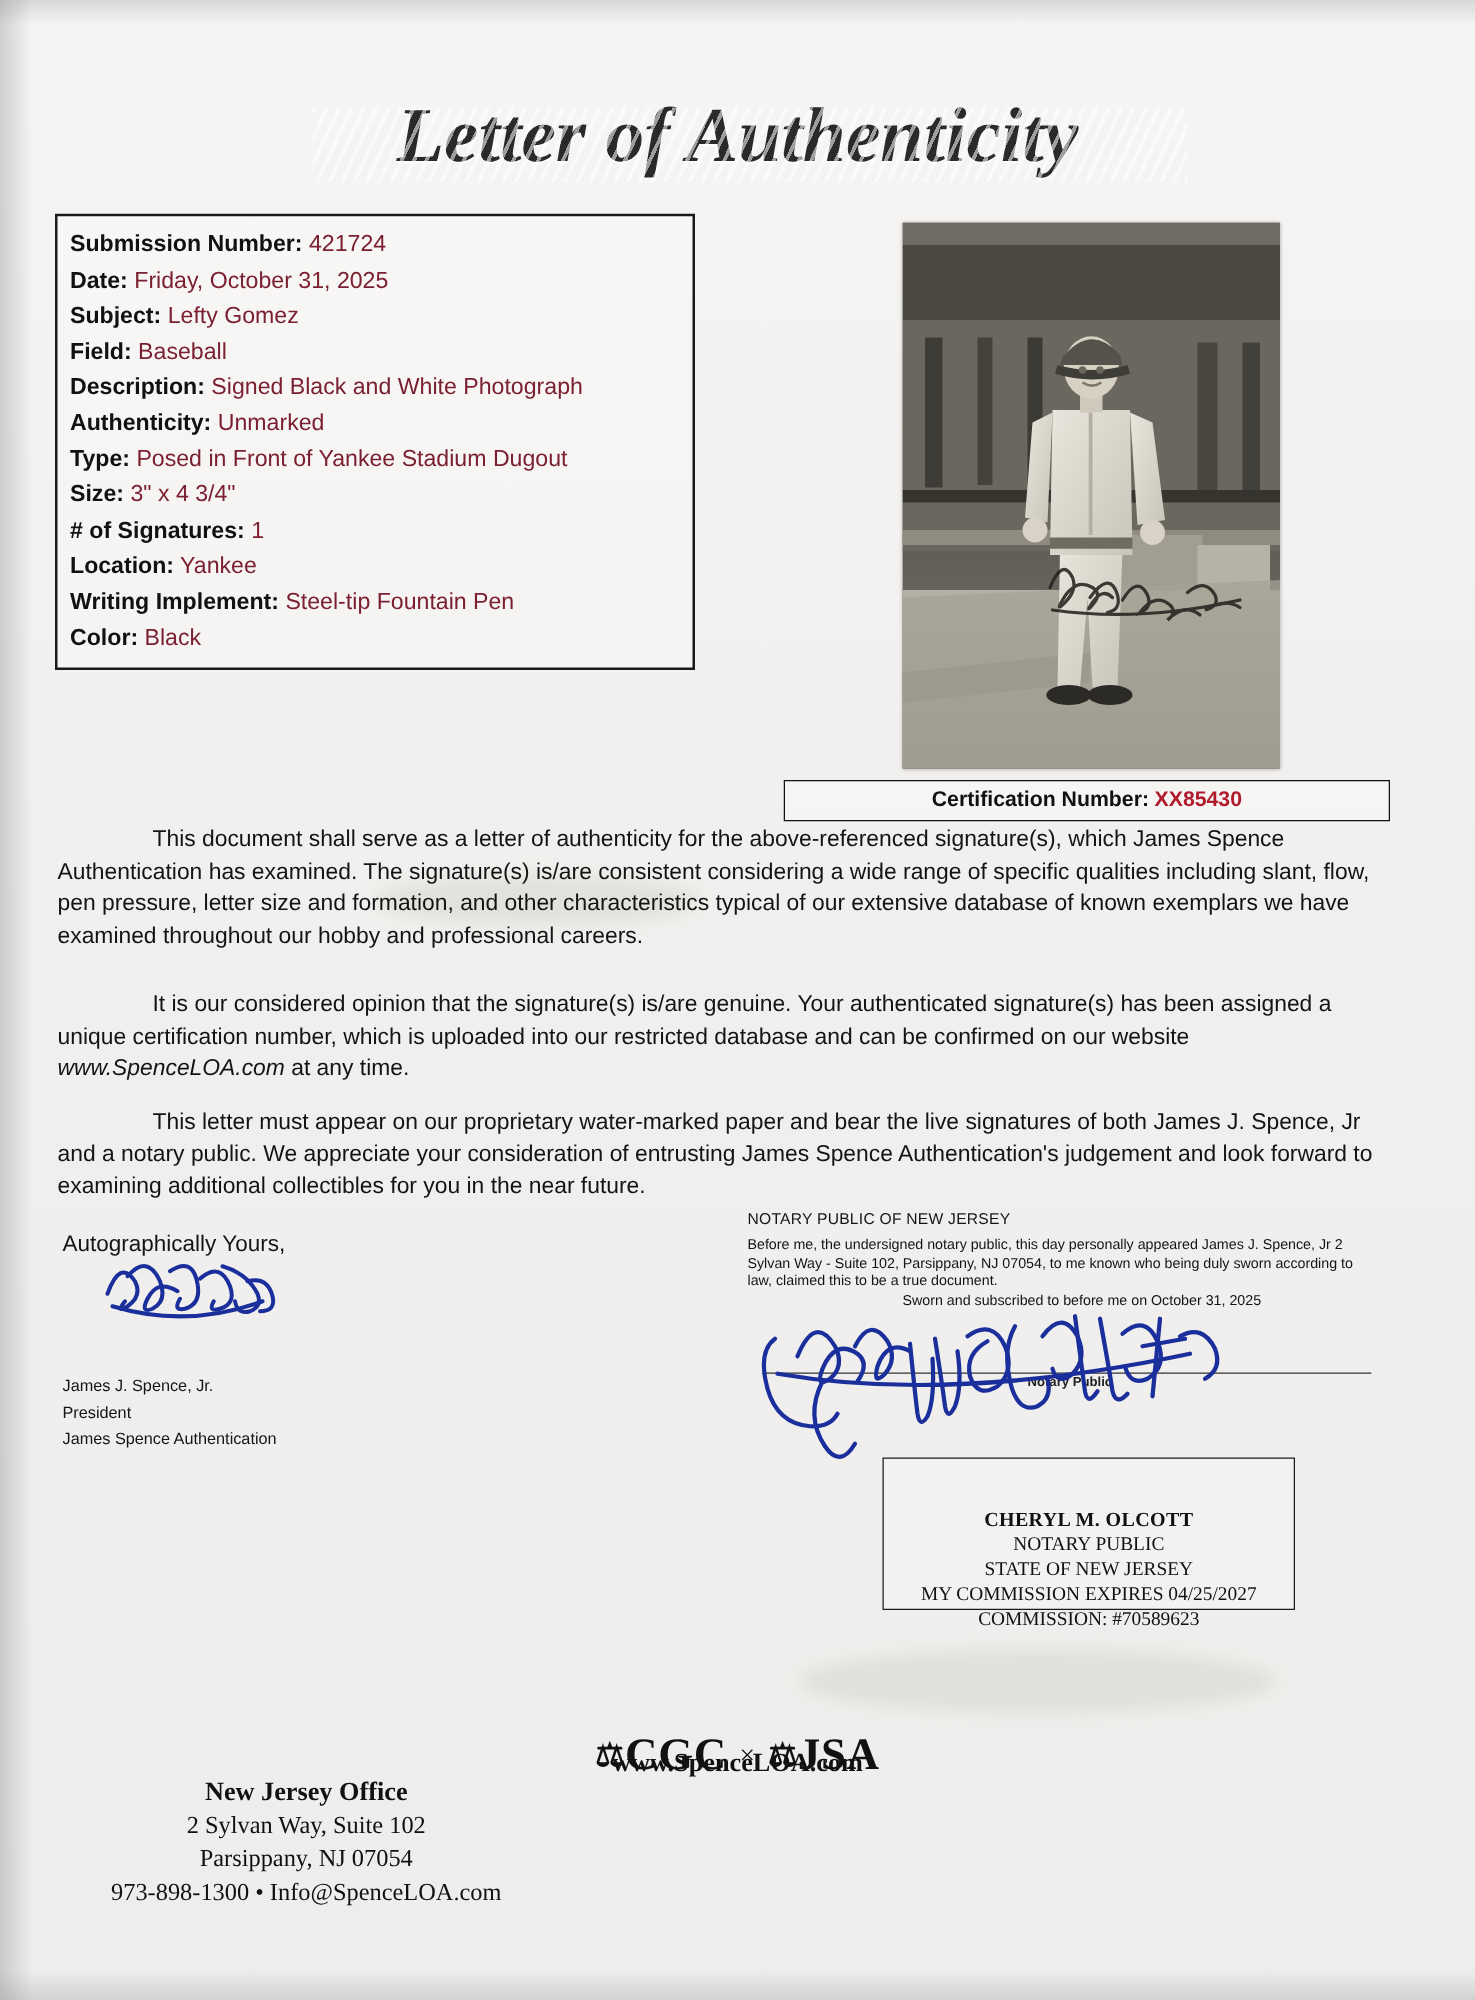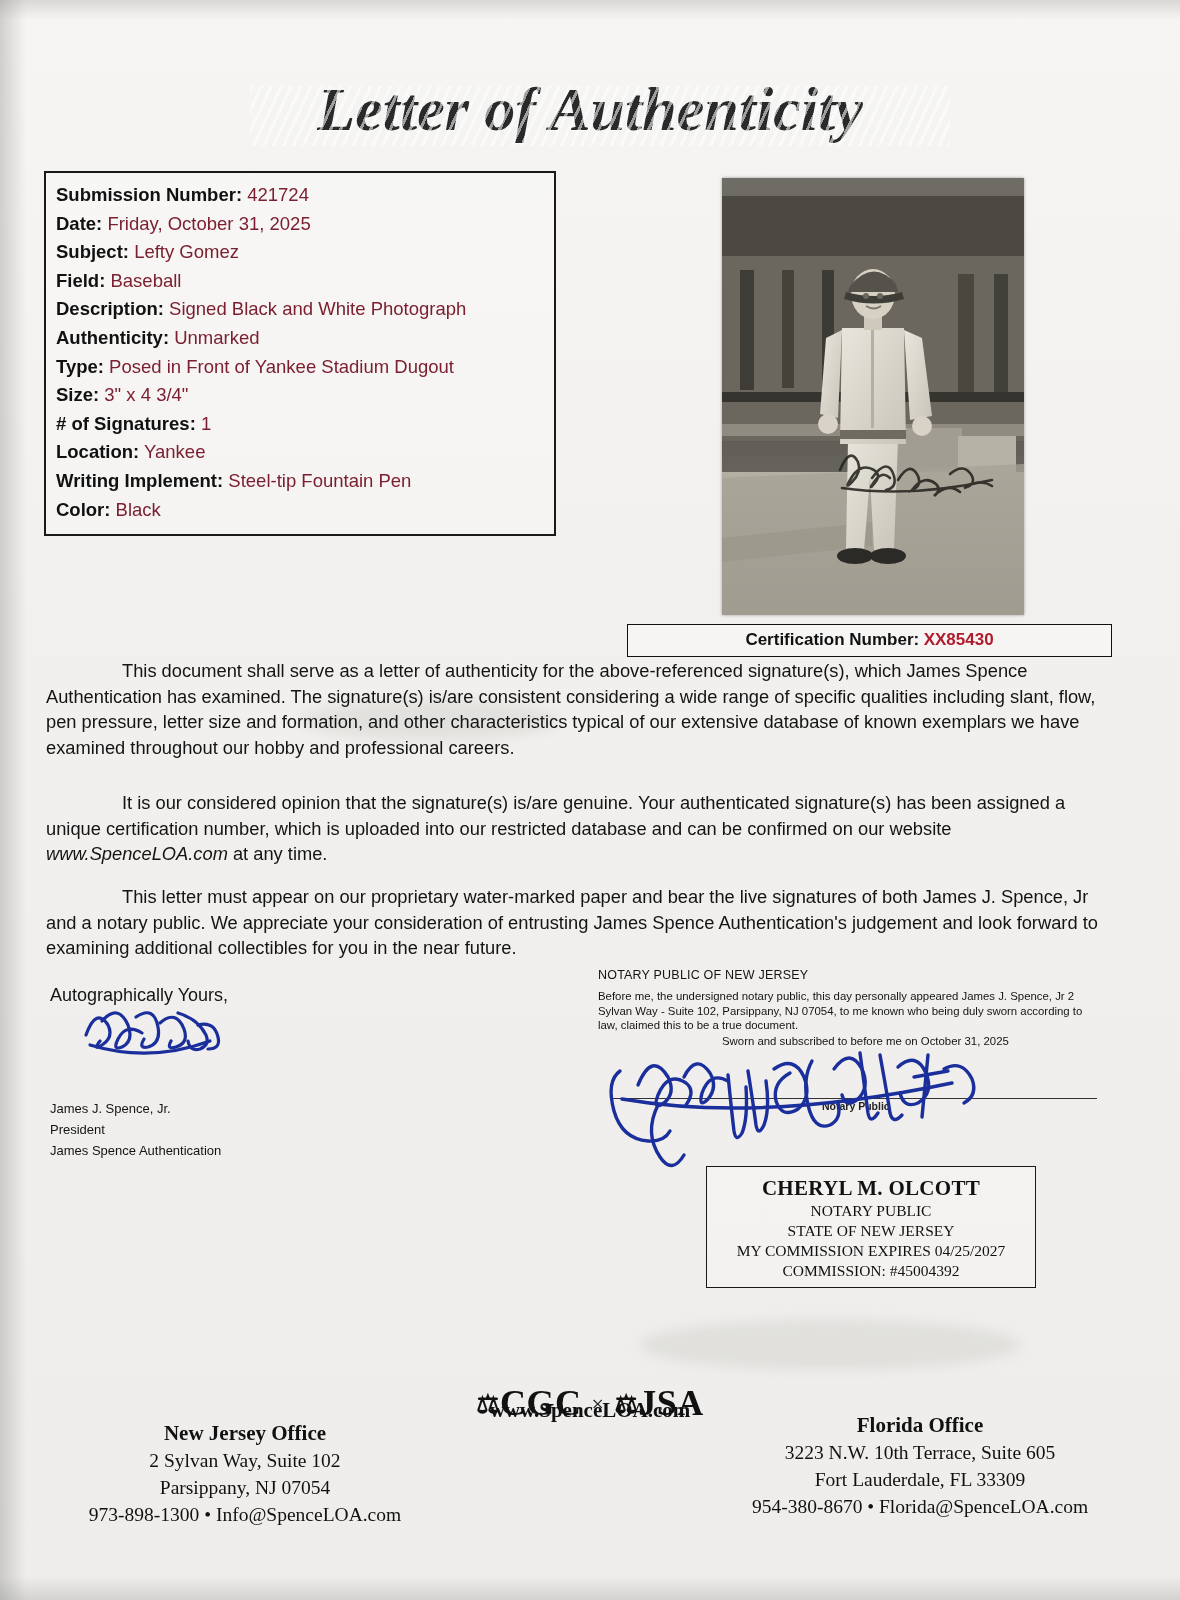--- a/index.html
+++ b/index.html
@@ -203,24 +203,25 @@
     left: 706px; top: 1166px;
     width: 330px; height: 122px;
     border: 1.4px solid #1a1a1a;
     background: rgba(255,255,255,0.25);
     text-align: center;
     box-sizing: border-box;
     padding-top: 9px;
   }
   .stamp-name {
     font-family: "Liberation Serif", serif;
-    font-size: 21px;
+    font-size: 16px;
     font-weight: bold;
     color: #111;
     letter-spacing: 0.3px;
+    margin-top: 32px;
   }
   .stamp-line {
     font-family: "Liberation Serif", serif;
     font-size: 15.5px;
     color: #111;
     line-height: 20px;
   }
 
   .site-url {
     position: absolute;
@@ -453,36 +454,30 @@
       <path d="M60 80 q-14 28 2 52 q12 18 24 -2"></path>
       <path d="M24 74 q140 24 330 -16"></path>
     </g>
   </svg>
 
   <div class="stamp-box">
     <div class="stamp-name">CHERYL M. OLCOTT</div>
     <div class="stamp-line">NOTARY PUBLIC</div>
     <div class="stamp-line">STATE OF NEW JERSEY</div>
     <div class="stamp-line">MY COMMISSION EXPIRES 04/25/2027</div>
-    <div class="stamp-line">COMMISSION: #45004392</div>
+    <div class="stamp-line">COMMISSION: #70589623</div>
   </div>
 
   <div class="site-url">www.SpenceLOA.com</div>
 
   <div class="logo-row">
     <span class="scale">⚖</span><span>CGC</span><span class="xsep">×</span><span class="scale">⚖</span><span>JSA</span>
   </div>
 
   <div class="office" id="office-nj">
     <div class="oname">New Jersey Office</div>
     <div class="oline">2 Sylvan Way, Suite 102</div>
     <div class="oline">Parsippany, NJ 07054</div>
     <div class="oline">973-898-1300 • Info@SpenceLOA.com</div>
   </div>
 
-  <div class="office" id="office-fl">
-    <div class="oname">Florida Office</div>
-    <div class="oline">3223 N.W. 10th Terrace, Suite 605</div>
-    <div class="oline">Fort Lauderdale, FL 33309</div>
-    <div class="oline">954-380-8670 • Florida@SpenceLOA.com</div>
-  </div>
 
 </div>
 
 </body></html>

